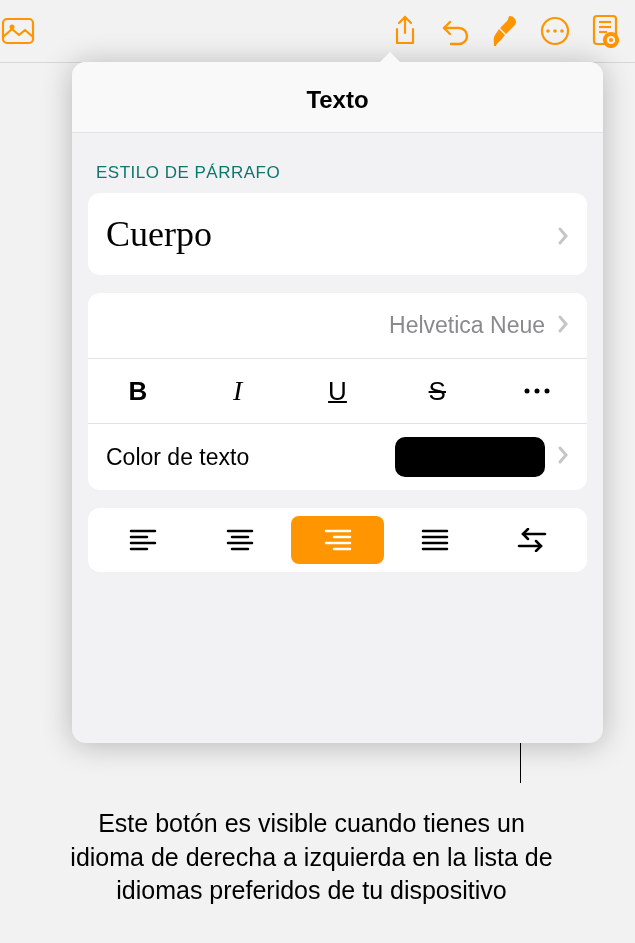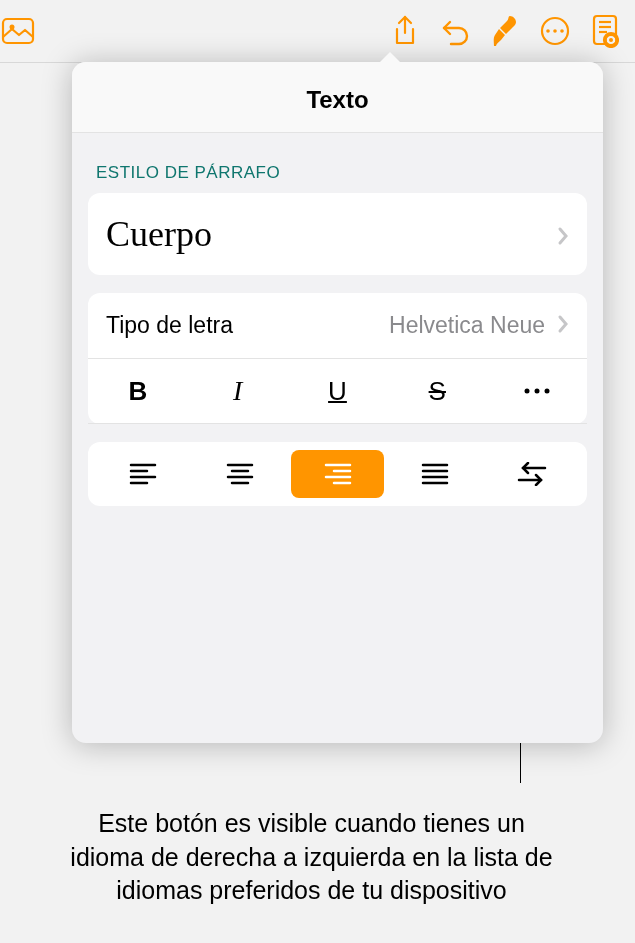--- a/index.html
+++ b/index.html
@@ -240,21 +240,20 @@
             <path d="M3 3 L9 10 L3 17"></path>
           </svg>
       </span>
     </div>
   </div>
 
   <div style="height:18px"></div>
 
   <div class="card">
     <div class="row">
-      <span class="row-label">Tipo de letra</span>
       <span class="row-value">Helvetica Neue</span>
       <span class="chevron">
         <svg width="12" height="20" viewBox="0 0 12 20" fill="none" stroke="#c6c6c8" stroke-width="3" stroke-linecap="round">
             <path d="M3 3 L9 10 L3 17"></path>
           </svg>
       </span>
     </div>
 
     <div class="format-row">
       <div class="format-btn bold">B</div>
@@ -264,20 +263,29 @@
       <div class="format-btn">
         <svg width="30" height="8" viewBox="0 0 30 8" fill="#000">
             <circle cx="5" cy="4" r="2.5"></circle>
             <circle cx="15" cy="4" r="2.5"></circle>
             <circle cx="25" cy="4" r="2.5"></circle>
           </svg>
       </div>
     </div>
 
 
+    <div class="row">
+      <span class="row-label">Color de texto</span>
+      <div class="color-swatch"></div>
+      <span class="chevron">
+        <svg width="12" height="20" viewBox="0 0 12 20" fill="none" stroke="#c6c6c8" stroke-width="3" stroke-linecap="round">
+            <path d="M3 3 L9 10 L3 17"></path>
+          </svg>
+      </span>
+    </div>
   </div>
 
   <div class="align-row">
     <div class="align-btn">
       <svg width="28" height="22" viewBox="0 0 28 22" stroke="#000" stroke-width="2.5" stroke-linecap="round">
           <line x1="2" y1="2" x2="26" y2="2"></line>
           <line x1="2" y1="8" x2="18" y2="8"></line>
           <line x1="2" y1="14" x2="26" y2="14"></line>
           <line x1="2" y1="20" x2="18" y2="20"></line>
         </svg>

